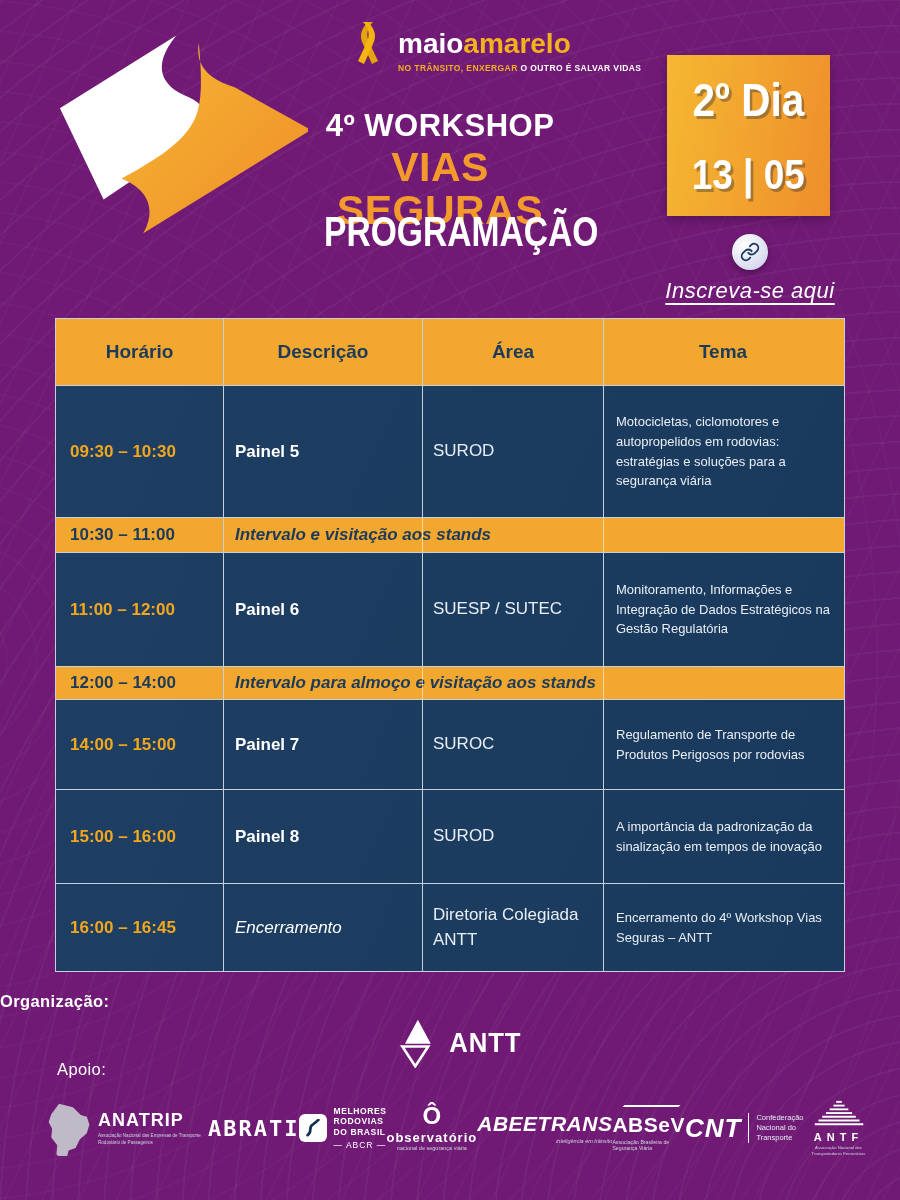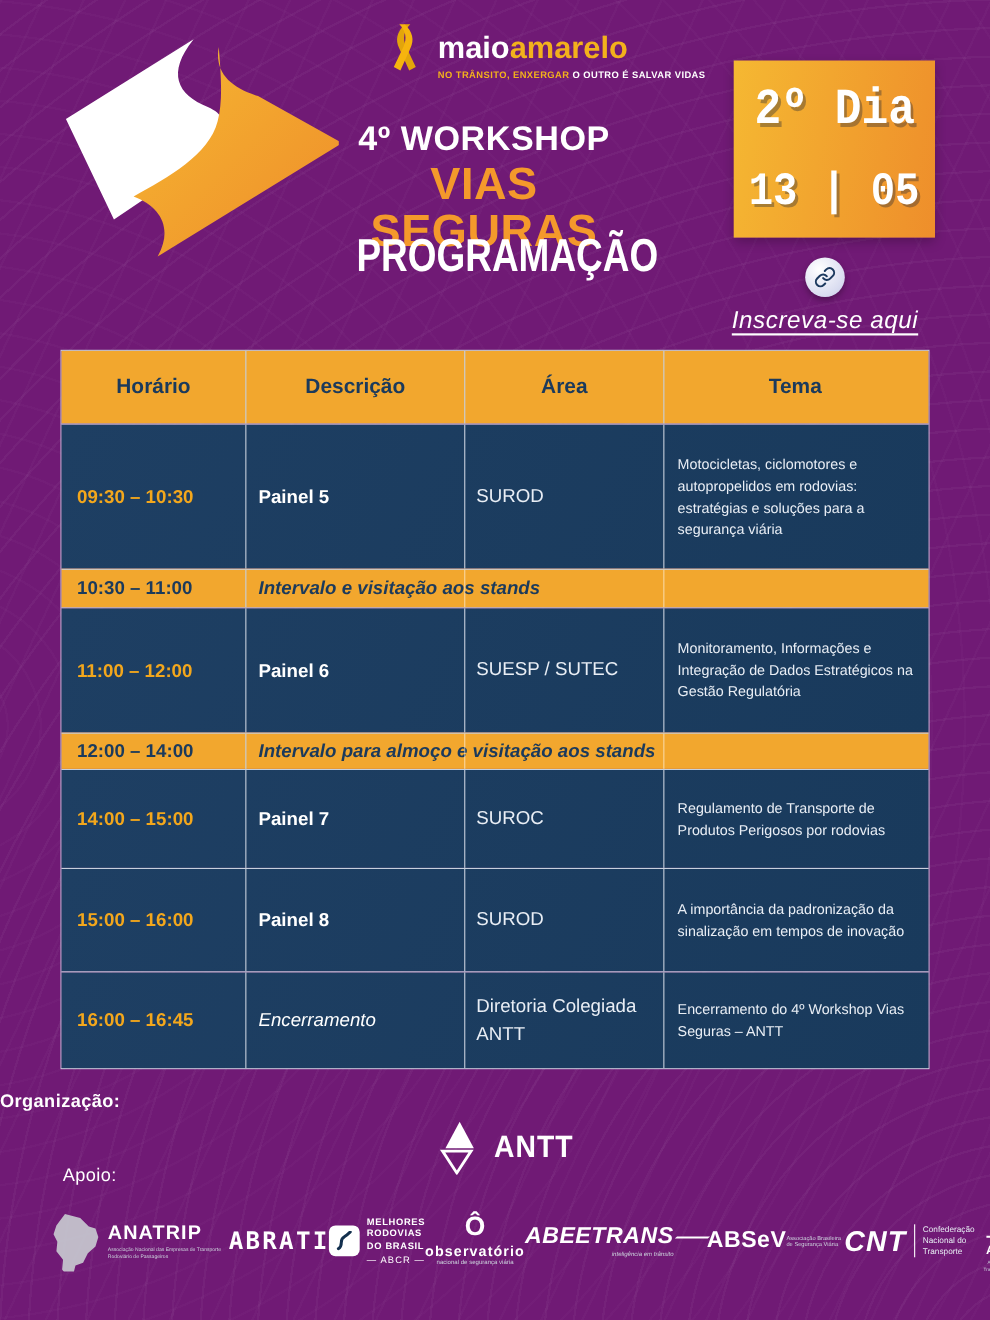--- a/index.html
+++ b/index.html
@@ -39,25 +39,24 @@
   .ws-line1{ font-size:31px; font-weight:bold; color:#ffffff; letter-spacing:.5px; }
   .ws-line2{ font-size:41px; font-weight:bold; color:#F4992B; letter-spacing:.5px; margin-top:3px;}
 
   .prog-title{
     position:absolute; left:292px; top:208px; width:320px; text-align:center;
     font-size:42px; font-weight:bold; color:#ffffff; letter-spacing:0;
     transform:scaleX(.8);
   }
 
   .day-box{
-    position:absolute; left:667px; top:55px; width:183px; height:161px;
+    position:absolute; left:667px; top:55px; width:163px; height:161px;
     background:linear-gradient(100deg,#F5B832 0%,#EE8E2B 100%);
     display:flex; flex-direction:column; align-items:center; justify-content:center; gap:24px;
     box-shadow:0 4px 10px rgba(0,0,0,.25);
-    font-family:Liberation Mono, monospace;
   }
   .day-line{
     color:#fff; font-weight:bold; text-shadow:3px 3px 0 rgba(25,35,55,.35);
     transform:scaleX(.88); white-space:nowrap;
   }
   .day-line.l1{ font-size:46px; }
   .day-line.l2{ font-size:42px; }
 
   .subscribe{ position:absolute; left:642px; top:234px; width:216px; text-align:center; }
   .link-circle{
@@ -126,21 +125,21 @@
 
   .obs{ flex-direction:column; line-height:1; }
   .obs-icon{ font-size:24px; font-weight:bold; }
   .obs .nm{ font-size:13px; font-weight:bold; letter-spacing:1px; margin-top:3px; text-transform:lowercase;}
   .obs .sb{ font-size:5.5px; color:#cdd4de; margin-top:2px; }
 
   .abeetrans{ flex-direction:column; align-items:flex-end; }
   .abeetrans .nm{ font-size:21px; font-weight:bold; font-style:italic; letter-spacing:.5px; }
   .abeetrans .sb{ font-size:5.5px; font-style:italic; color:#cdd4de; margin-top:2px; }
 
-  .absev{ flex-direction:row; }
+  .absev{ flex-direction:column; }
   .absev .roof{ width:56px; height:7px; border-top:2px solid #fff; transform:skewX(-45deg); margin-bottom:1px;}
   .absev .nm{ font-size:21px; font-weight:bold; letter-spacing:.5px; }
   .absev .sb{ font-size:5.2px; color:#cdd4de; margin-top:2px; }
 
   .cnt{ gap:7px; }
   .cnt .nm{ font-size:26px; font-weight:bold; font-style:italic; letter-spacing:1px;}
   .cnt .bar{ width:1px; height:30px; background:#ffffff; }
   .cnt .sb{ font-size:7.5px; line-height:1.35; color:#e6ebf2; }
 
   .antf{ flex-direction:column; line-height:1; }

